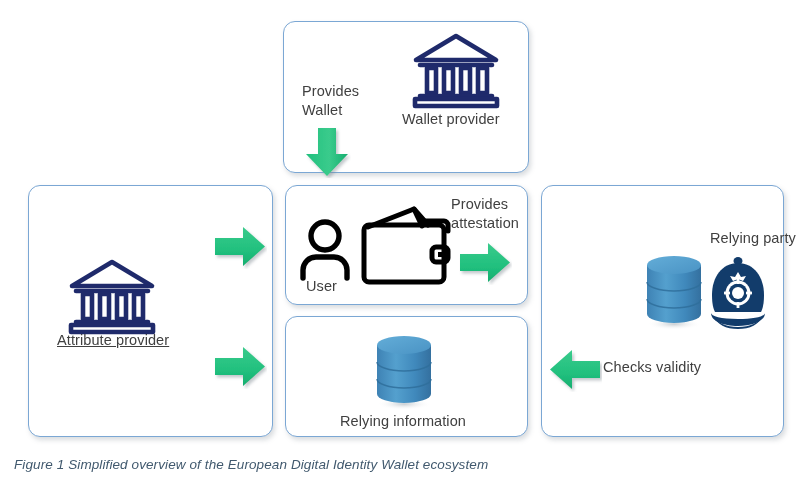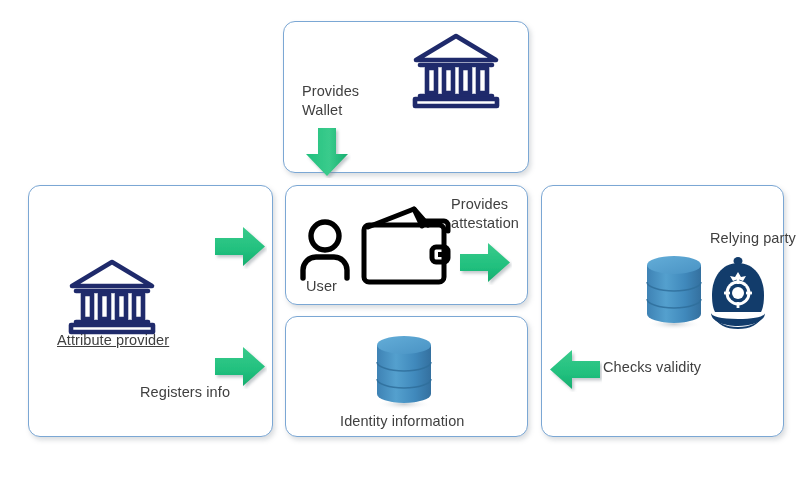--- a/index.html
+++ b/index.html
@@ -273,31 +273,32 @@
         <stop offset="60%" stop-color="#21C07E"></stop>
         <stop offset="100%" stop-color="#16AE6F"></stop>
       </linearGradient>
     </defs>
     <path d="M54 13 L26 13 L26 2 L4 21.5 L26 41 L26 30 L54 30 Z" fill="url(#arrGrad5)" filter="url(#arrShadow5)"></path>
   </svg>
 
   <div class="lbl" id="lbl-provides-wallet">Provides
 Wallet</div>
 
+  <div class="lbl" id="lbl-wallet-provider">Wallet provider</div>
 
 
   <div class="lbl" id="lbl-attribute-provider">Attribute provider</div>
 
-  <div class="lbl" id="lbl-registers-info">Registers info</div>
 
   <div class="lbl" id="lbl-user">User</div>
 
   <div class="lbl" id="lbl-provides-attestation">Provides
 attestation</div>
 
-  <div class="lbl" id="lbl-validity-information">Identity information</div>
+  <div class="lbl" id="lbl-validity-information">Relying information</div>
 
   <div class="lbl" id="lbl-relying-party">Relying party</div>
 
   <div class="lbl" id="lbl-checks-validity">Checks validity</div>
 
+  <div id="caption">Figure 1 Simplified overview of the European Digital Identity Wallet ecosystem</div>
 
 </div>
 
 </body></html>

